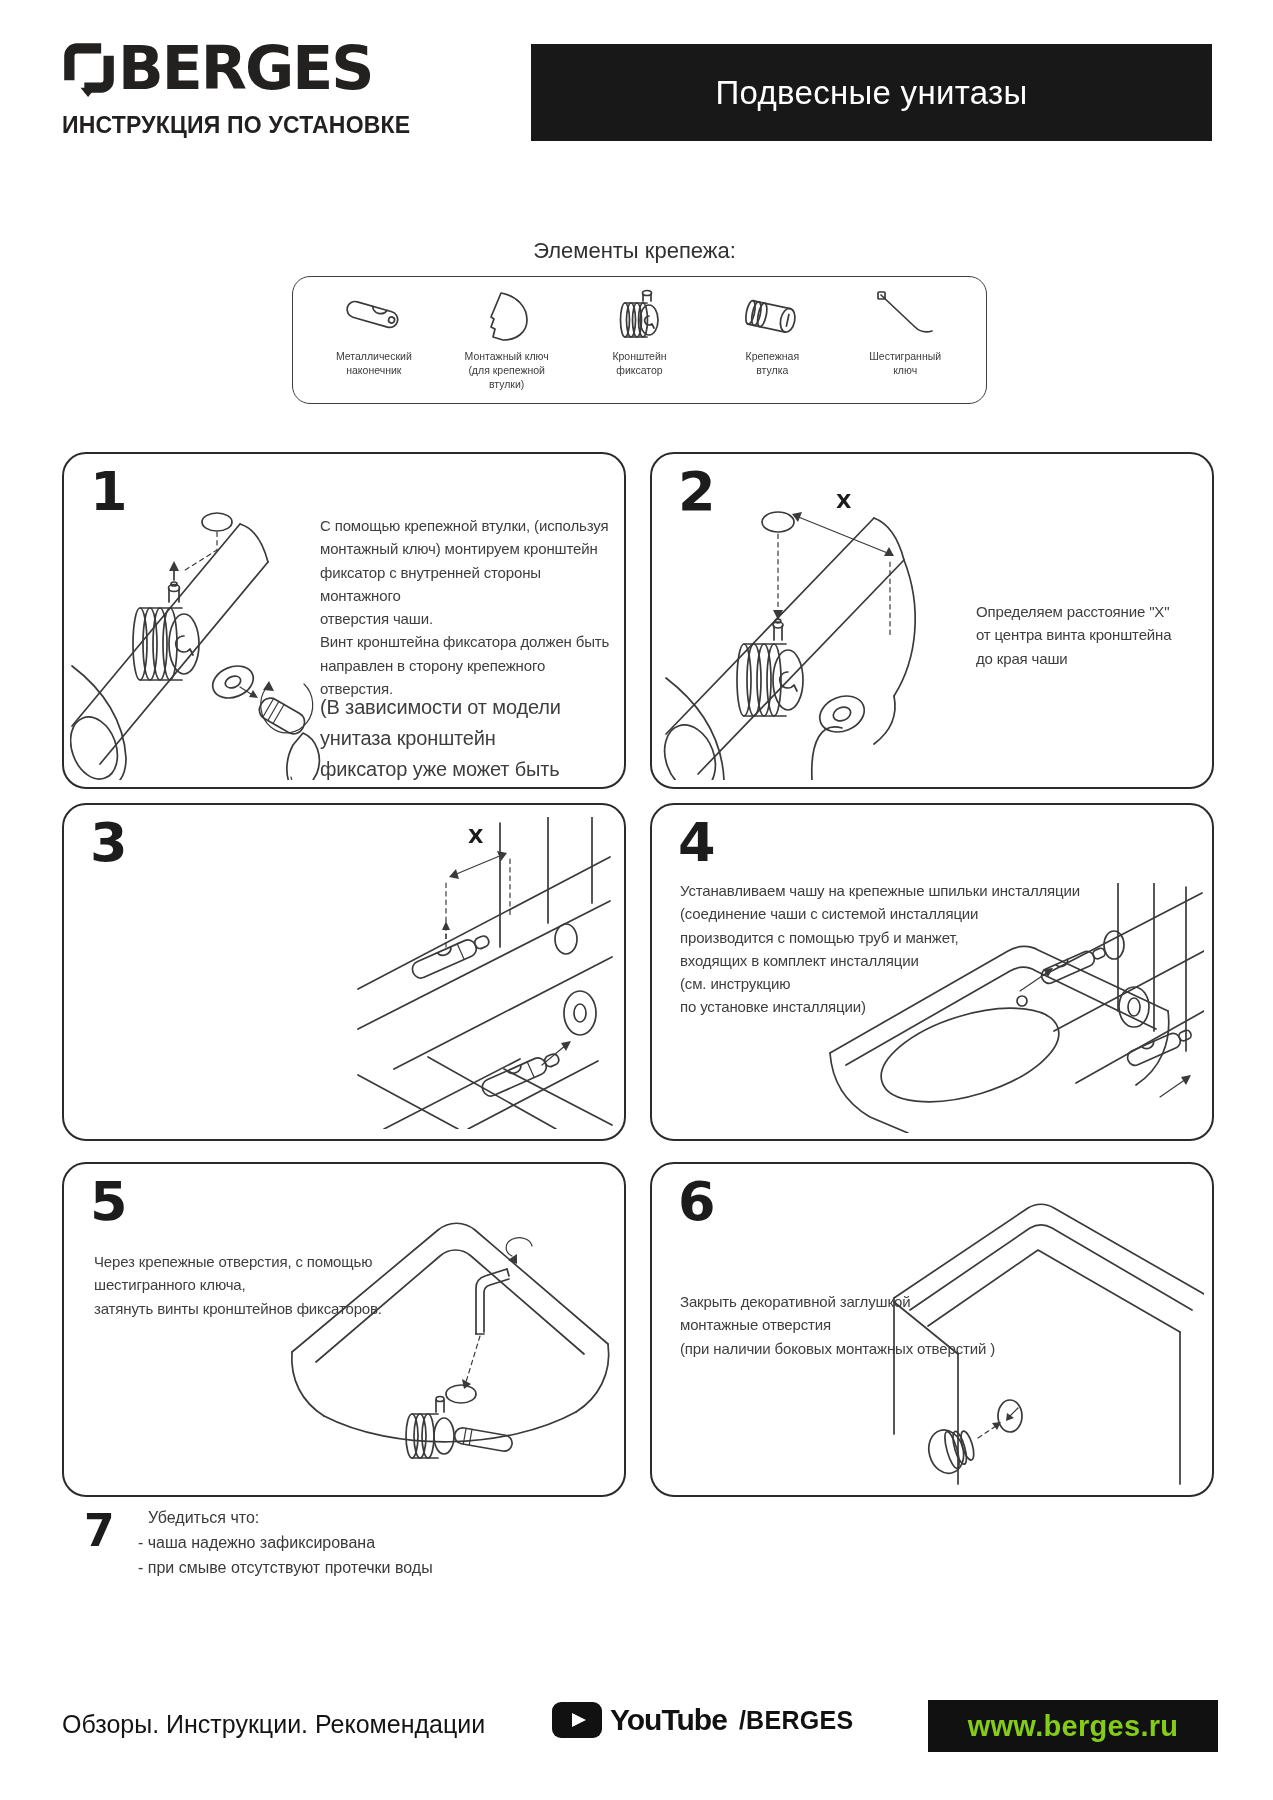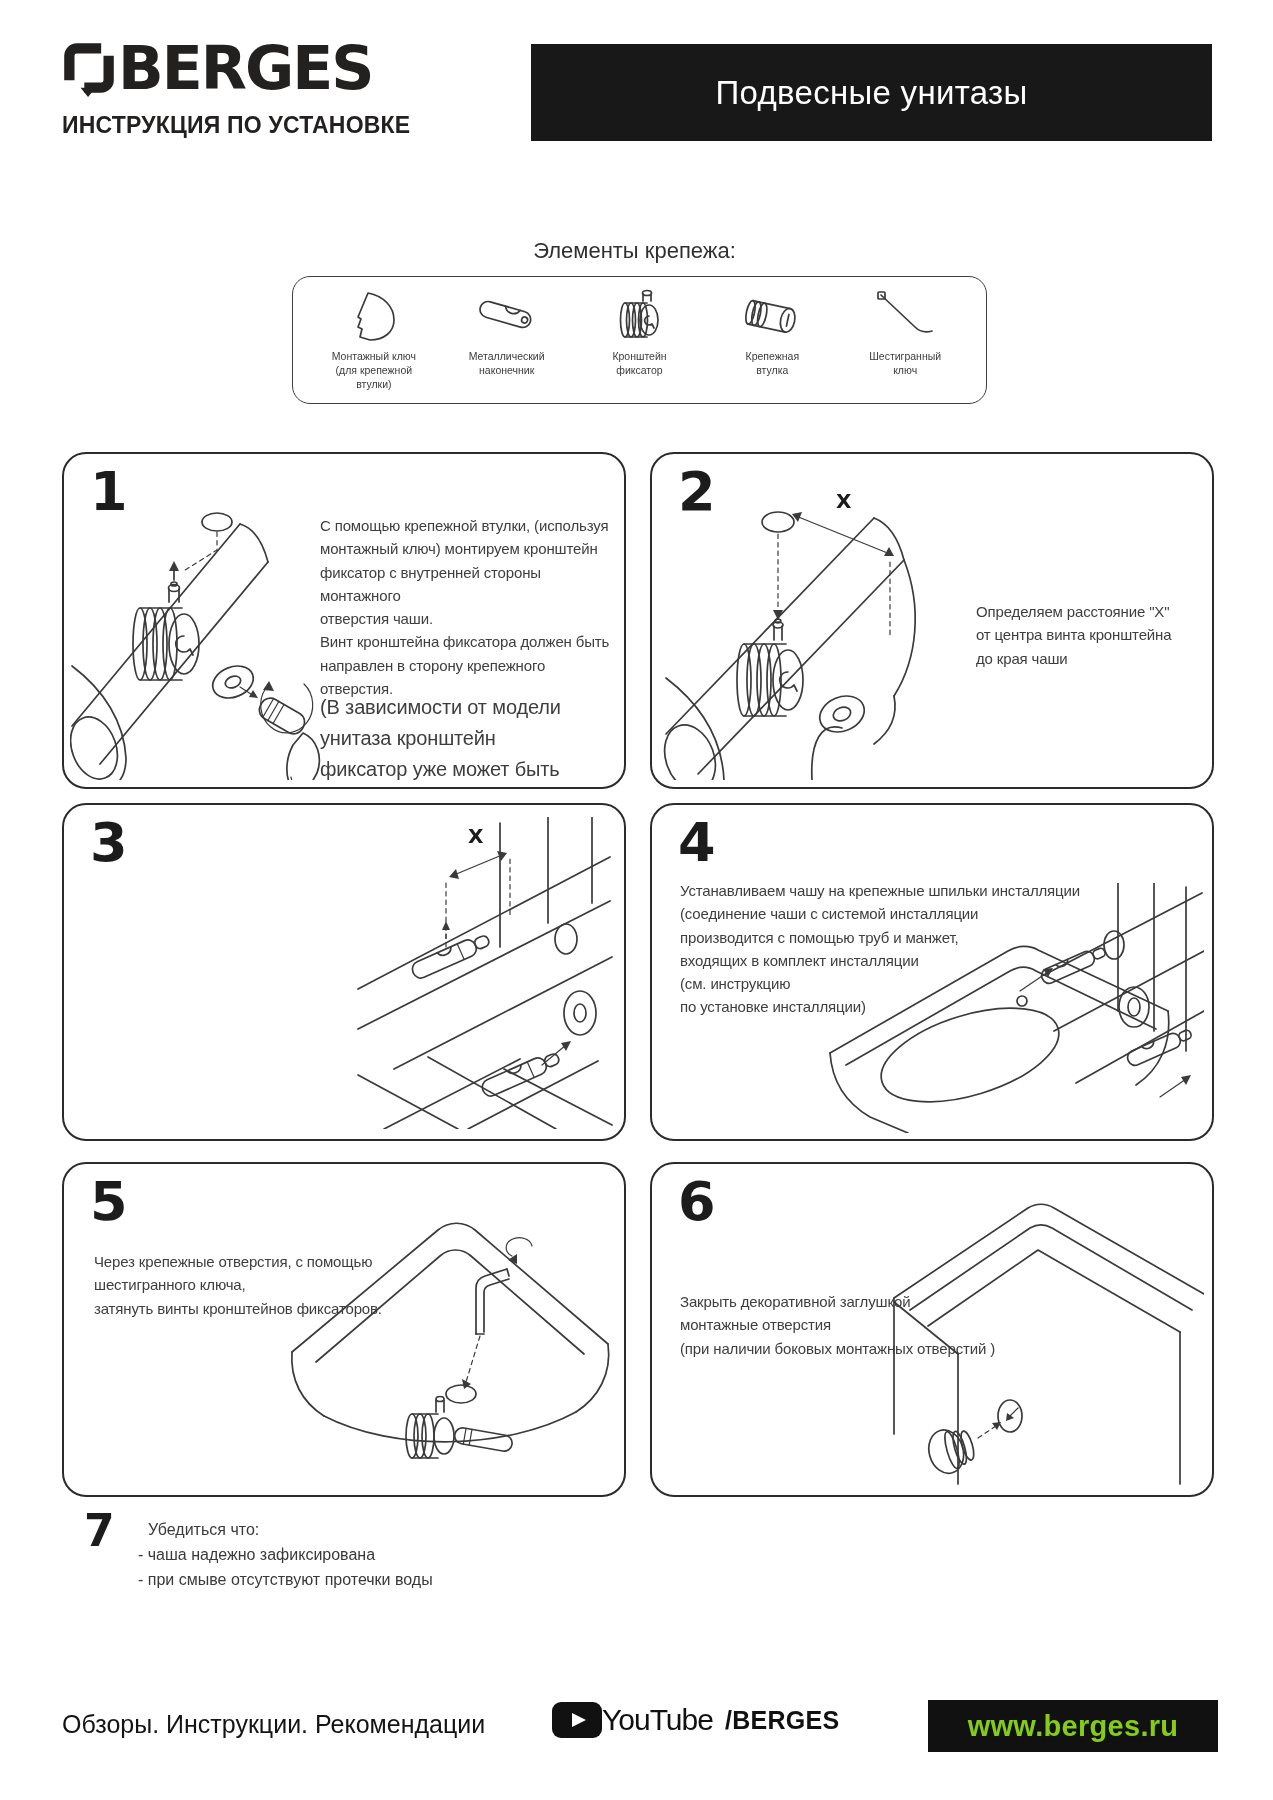--- a/index.html
+++ b/index.html
@@ -45,25 +45,25 @@
   
   .art path,.art ellipse,.art rect,.art circle,.art line{fill:none;stroke:#3a3a3a;stroke-width:1.7;stroke-linecap:round;stroke-linejoin:round;}
   .art .tile{stroke:#c3c3c3;stroke-width:1.1;}
   .art .dash{stroke-dasharray:4.5 4;stroke-width:1.2;}
   .art .thin{stroke-width:1.2;}
   .art .solid{fill:#3a3a3a;stroke:none;}
   .art text.dim{fill:#1b1b1b;font-family:"DejaVu Sans",sans-serif;font-size:20px;font-weight:bold;stroke:none;}
   
   .step7-num{position:absolute;left:84px;top:1505px;font-family:"DejaVu Sans",sans-serif;font-size:44px;font-weight:bold;color:#1c1c1c;}
   .step7-text{position:absolute;left:138px;top:1506px;font-size:16px;line-height:1.55;color:#3a3a3a;}
-  .step7-text .intro{margin-left:10px;margin-top:12px;}
+  .step7-text .intro{margin-left:10px;}
   
   .footer-tagline{position:absolute;left:62px;top:1710px;font-size:25px;color:#141414;}
   .yt{position:absolute;left:552px;top:1702px;display:flex;align-items:center;}
-  .yt-label{font-size:30px;font-weight:normal;color:#111;letter-spacing:-1px;}
+  .yt-label{font-size:30px;font-weight:bold;color:#111;letter-spacing:-1px;margin-left:8px;}
   .yt-channel{font-size:25px;font-weight:bold;color:#111;margin-left:12px;letter-spacing:0.3px;}
   .site-badge{
     position:absolute;left:928px;top:1700px;width:290px;height:52px;background:#111;color:#84cc16;
     display:flex;align-items:center;justify-content:center;font-size:29px;font-weight:bold;letter-spacing:0.3px;
   }
 </style>
 </head>
 <body>
 
 <div class="page">
@@ -78,35 +78,35 @@
     </svg>
     <span class="brand-name">BERGES</span>
   </div>
   <div class="brand-subtitle">ИНСТРУКЦИЯ ПО УСТАНОВКЕ</div>
   <div class="banner">Подвесные унитазы</div>
 
   <div class="fasteners-title">Элементы крепежа:</div>
   <div class="fasteners-box">
     <div class="fastener">
       <svg class="art" width="72" height="58" viewBox="0 0 72 58">
-        <path d="M30,6 C46,9 56,20 56,33 C56,45 46,53 32,53 L22,50 l2,-8 -4,-2 3,-8 -3,-2 z"></path>
-      </svg>
-      <div class="flabel">Монтажный ключ
-(для крепежной втулки)</div>
-    </div>
-    <div class="fastener">
-      <svg class="art" width="72" height="58" viewBox="0 0 72 58">
         <g transform="rotate(16 36 29)">
           <rect x="8" y="20" width="52" height="16" rx="8"></rect>
           <path d="M32,20 a8,8 0 0 0 15,0"></path>
           <circle cx="54" cy="28" r="3"></circle>
         </g>
       </svg>
       <div class="flabel">Металлический
 наконечник</div>
+    </div>
+    <div class="fastener">
+      <svg class="art" width="72" height="58" viewBox="0 0 72 58">
+        <path d="M30,6 C46,9 56,20 56,33 C56,45 46,53 32,53 L22,50 l2,-8 -4,-2 3,-8 -3,-2 z"></path>
+      </svg>
+      <div class="flabel">Монтажный ключ
+(для крепежной втулки)</div>
     </div>
     <div class="fastener">
       <svg class="art" width="72" height="58" viewBox="0 0 72 58">
         <path d="M40,14 V7 M48,14 V7"></path>
         <ellipse cx="44" cy="6" rx="4.5" ry="2.5"></ellipse>
         <path d="M22,16 H44 M22,50 H44"></path>
         <ellipse cx="22" cy="33" rx="4.5" ry="17"></ellipse>
         <ellipse cx="28" cy="33" rx="4.5" ry="17"></ellipse>
         <ellipse cx="34" cy="33" rx="4.5" ry="17"></ellipse>
         <ellipse cx="40" cy="33" rx="4.5" ry="17"></ellipse>

